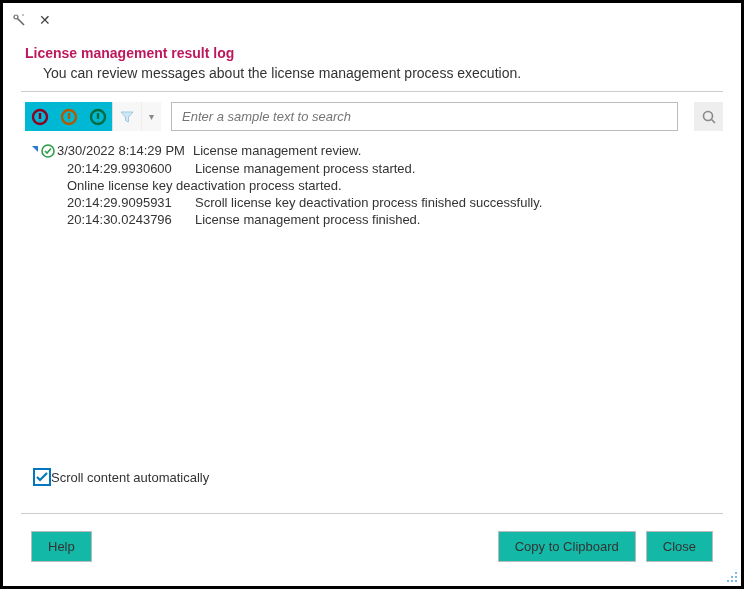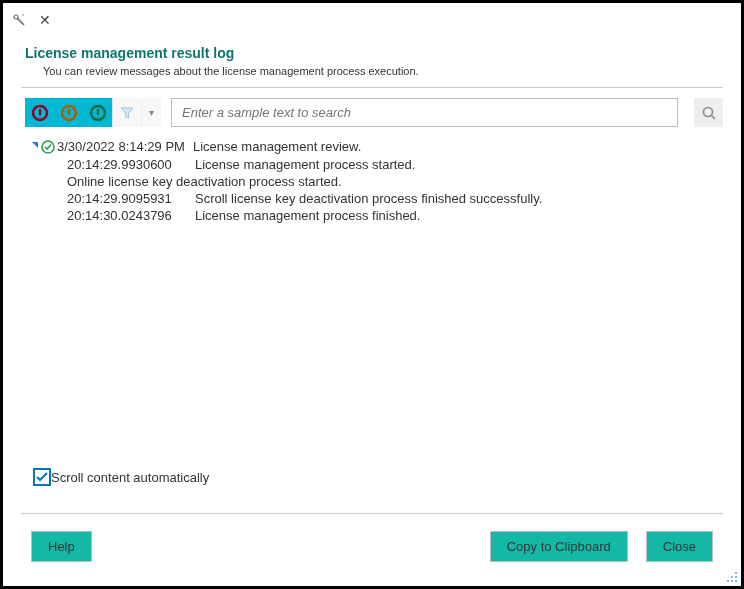--- a/index.html
+++ b/index.html
@@ -33,25 +33,25 @@
       color: #444;
       cursor: pointer;
       padding: 2px 4px;
     }
     .header-block {
       padding: 8px 22px 10px 22px;
     }
     .header-block h2 {
       font-size: 14px;
       font-weight: bold;
-      color: #0f766e;
+      color: #be185d;
       margin-bottom: 4px;
     }
     .header-block p {
-      font-size: 11px;
+      font-size: 14px;
       color: #333;
       padding-left: 18px;
     }
     .divider {
       border: none;
       border-top: 1px solid #ccc;
       margin: 0 18px;
     }
     .toolbar {
       display: flex;
@@ -171,21 +171,21 @@
     }
     .btn {
       border: 1px solid #bbb;
       background: #14b8a6;
       padding: 7px 16px;
       font-size: 13px;
       cursor: pointer;
       color: #333;
     }
     .button-row .spacer { flex: 1; }
-    .button-row .btn + .btn { margin-left: 18px; }
+    .button-row .btn + .btn { margin-left: 10px; }
     .resize-grip {
       position: absolute;
       right: 3px; bottom: 3px;
       width: 12px; height: 12px;
     }
   </style>
 </head>
 <body>
 
 <div class="titlebar">

